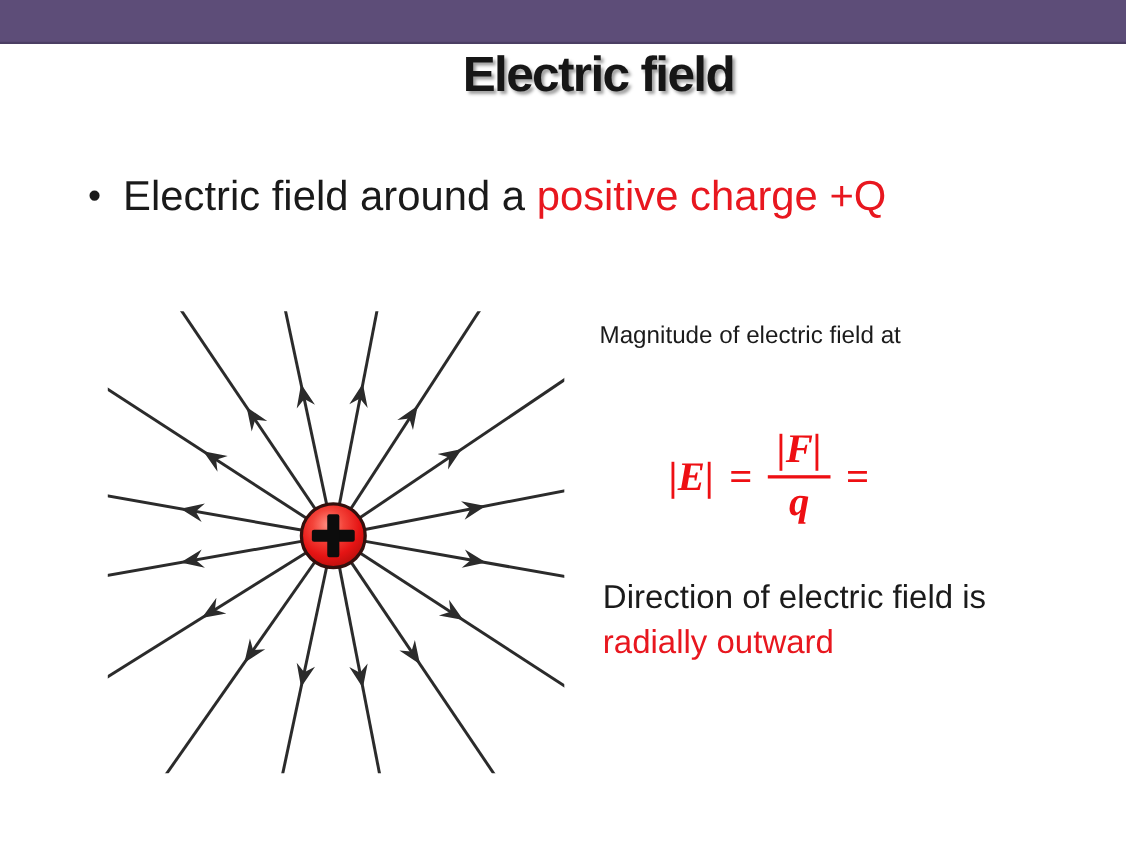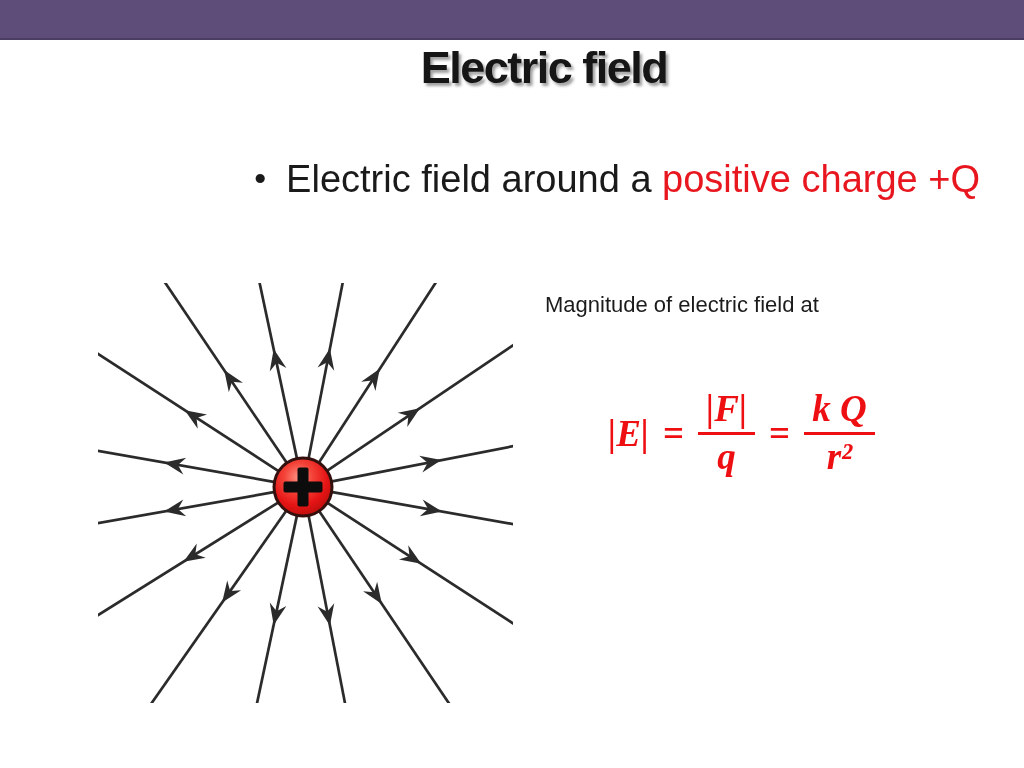--- a/index.html
+++ b/index.html
@@ -18,21 +18,21 @@
     text-align: center;
     font-size: 45px; font-weight: bold; letter-spacing: -1.5px;
     color: #161616;
     text-shadow: 2.5px 2.5px 3px rgba(0,0,0,0.38);
     white-space: nowrap;
     margin-left: 32px;
   }
 
   .bullet-line {
     position: absolute; left: 80px; top: 158px; width: 900px;
-    font-size: 38px; color: #1a1a1a; white-space: nowrap; text-align: right;
+    font-size: 38px; color: #1a1a1a; white-space: nowrap;
   }
   .bullet-marker { display: inline-block; margin-right: 20px; font-size: 34px; vertical-align: 2px; }
   .red-text { color: #e8171f; }
 
   .diagram {
     position: absolute; left: 98px; top: 283px; width: 415px; height: 420px;
   }
   .diagram svg { overflow: hidden; display: block; }
 
   .magnitude-text {
@@ -128,20 +128,20 @@
   </div>
 
   <div class="formula">
     <span>|E|</span>
     <span class="eq">=</span>
     <span class="frac">
       <span class="num">|F|</span>
       <span class="den">q</span>
     </span>
     <span class="eq">=</span>
-    <span class="frac">
-      <span class="num">k Q</span>
-      <span class="den">r²</span>
-    </span>
   </div>
 
+  <div class="direction-text">
+    <div>Direction of electric field is</div>
+    <div class="red-text">radially outward</div>
+  </div>
 
 </div>
 
 </body></html>

